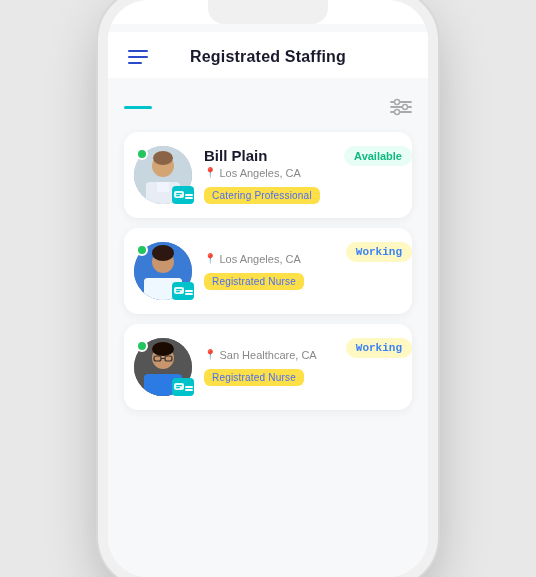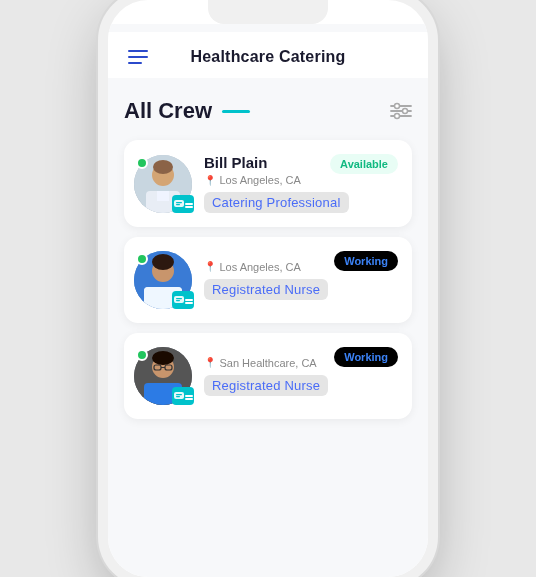--- a/index.html
+++ b/index.html
@@ -229,47 +229,48 @@
       margin-bottom: 6px;
     }
 
     .location-icon {
       color: #aaa;
       font-size: 10px;
     }
 
     .crew-tag {
       display: inline-block;
-      background: #e5e5e5;
+      background: #fde047;
       color: #4a6cf7;
-      font-size: 13px;
+      font-size: 10px;
       font-weight: 500;
       padding: 3px 8px;
       border-radius: 6px;
       letter-spacing: 0.2px;
     }
 
     .status-badge {
       position: absolute;
       top: 14px;
-      right: 14px;
+      right: 0;
       font-size: 11px;
       font-weight: 600;
       padding: 4px 10px;
       border-radius: 20px;
     }
 
     .badge-available {
       background: #e8fdf5;
       color: #10b981;
     }
 
     .badge-working {
-      background: #000000;
+      background: #fef9c3;
       color: #3b82f6;
+      font-family: Liberation Mono, monospace;
     }
 
     
     .avatar-figure {
       width: 100%;
       height: 100%;
     }
   </style>
 </head>
 <body>
@@ -277,28 +278,27 @@
 <div class="phone-shell">
   <div class="phone-notch"></div>
   <div class="app-content">
 
     <div class="app-header">
       <div class="hamburger-icon">
         <div class="hamburger-line"></div>
         <div class="hamburger-line"></div>
         <div class="hamburger-line" style="width:14px"></div>
       </div>
-      <span class="header-title">Healthcare Catering</span>
+      <span class="header-title">Registrated Staffing</span>
     </div>
 
     <div class="main-content">
 
       <div class="section-header">
         <div class="section-title-row">
-          <span class="section-title">All Crew</span>
           <div class="title-dash"></div>
         </div>
         <div class="filter-icon-btn">
           <svg width="22" height="18" viewBox="0 0 22 18" fill="none">
             <line x1="1" y1="4" x2="21" y2="4" stroke="#aaa" stroke-width="1.8" stroke-linecap="round"></line>
             <line x1="1" y1="9" x2="21" y2="9" stroke="#aaa" stroke-width="1.8" stroke-linecap="round"></line>
             <line x1="1" y1="14" x2="21" y2="14" stroke="#aaa" stroke-width="1.8" stroke-linecap="round"></line>
             <circle cx="7" cy="4" r="2.5" fill="#fff" stroke="#aaa" stroke-width="1.5"></circle>
             <circle cx="15" cy="9" r="2.5" fill="#fff" stroke="#aaa" stroke-width="1.5"></circle>
             <circle cx="7" cy="14" r="2.5" fill="#fff" stroke="#aaa" stroke-width="1.5"></circle>

